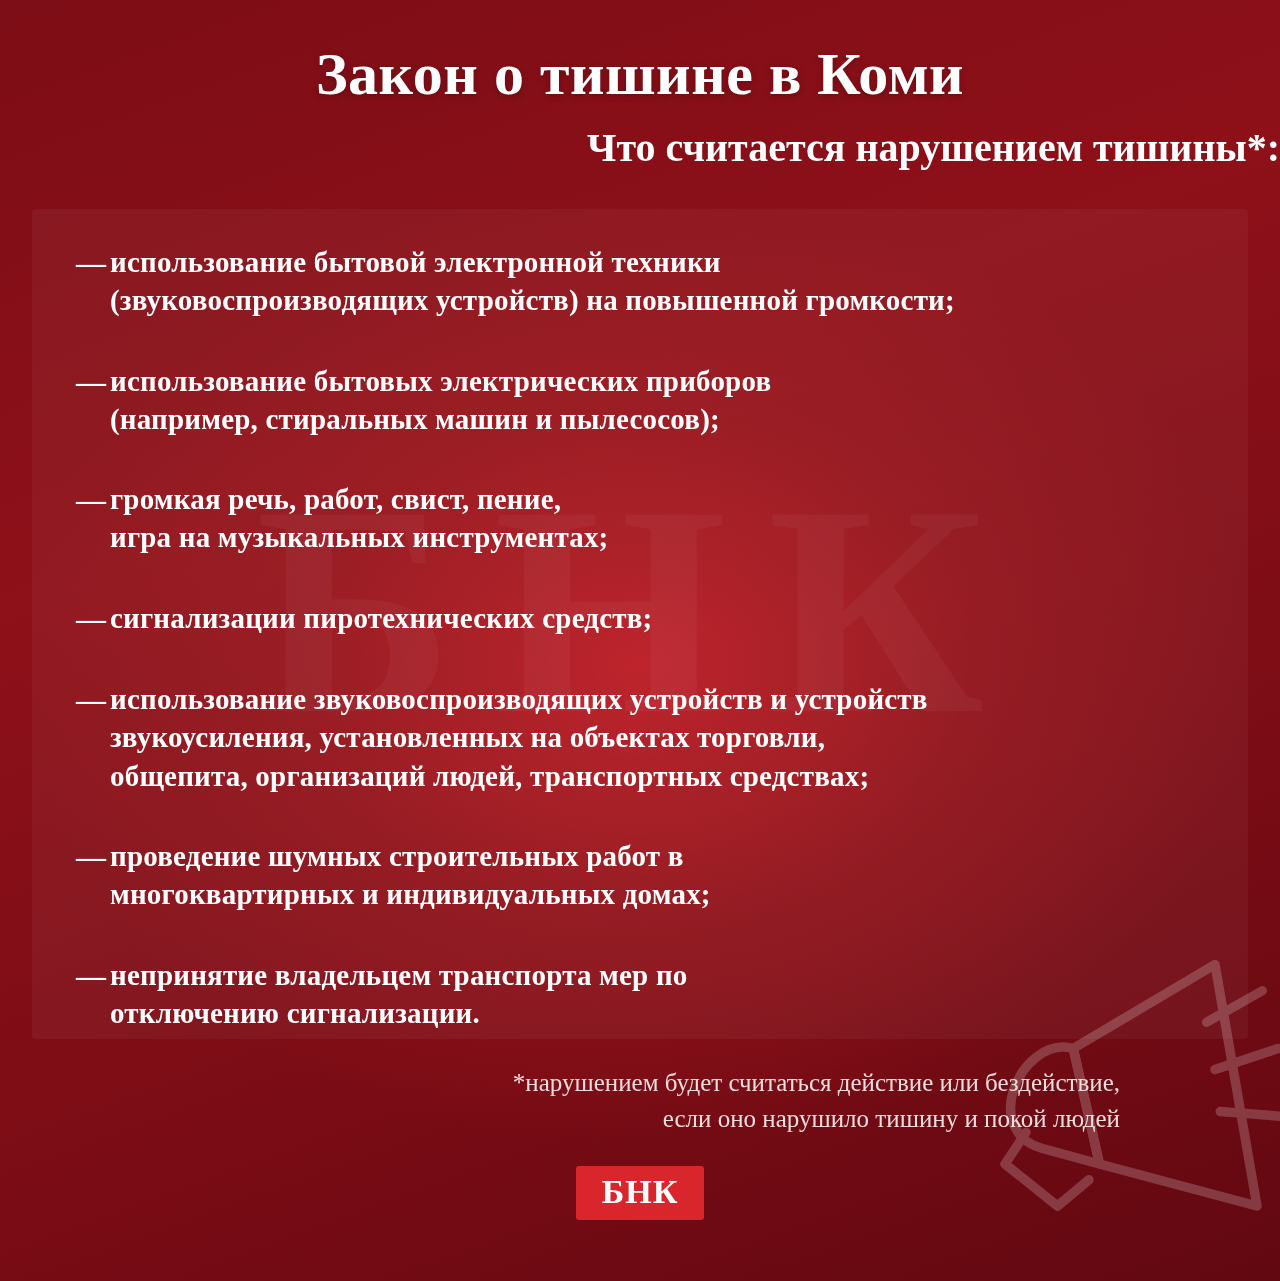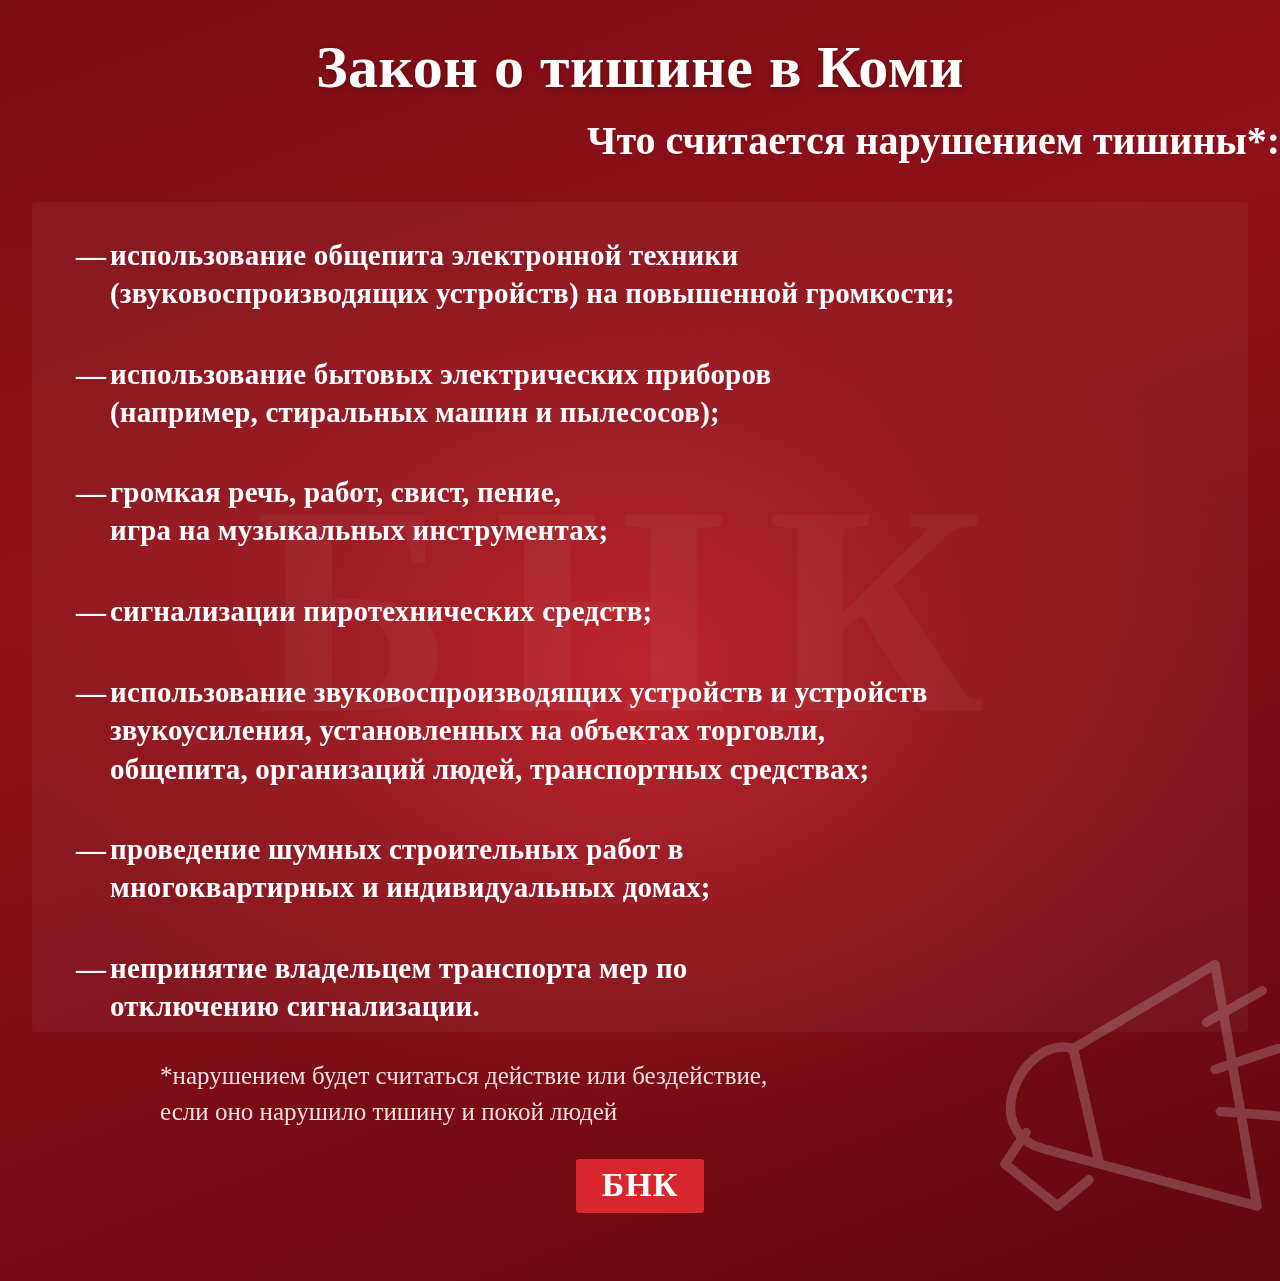--- a/index.html
+++ b/index.html
@@ -58,21 +58,21 @@
     display: block;
   }
 
   .header {
     position: relative;
     padding-top: 34px;
     text-align: center;
     z-index: 3;
   }
   .title {
-    margin: 0;
+    margin: 7px;
     font-size: 60px;
     font-weight: bold;
     color: #ffffff;
     letter-spacing: 0.5px;
     line-height: 1.1;
     text-shadow: 0 2px 6px rgba(0,0,0,0.25);
   }
   .subtitle {
     margin: 18px 0 0 0;
     font-size: 40px;
@@ -121,21 +121,21 @@
     line-height: 1.32;
     white-space: pre-line;
     letter-spacing: 0.2px;
   }
 
   .footnote {
     position: relative;
     z-index: 3;
     margin: 26px auto 0 auto;
     width: 960px;
-    text-align: left;
+    text-align: right;
     color: #f2dede;
     font-size: 25px;
     line-height: 1.42;
     white-space: pre-line;
   }
 
   .logo-wrap {
     position: relative;
     z-index: 3;
     margin-top: 30px;
@@ -174,21 +174,21 @@
 
   <div class="header">
     <h1 class="title">Закон о тишине в Коми</h1>
     <h2 class="subtitle">Что считается нарушением тишины*:</h2>
   </div>
 
   <div class="panel">
     <ul class="bullets">
       <li class="bullet">
         <span class="dash">—</span>
-        <span class="bullet-text">использование общепита электронной техники
+        <span class="bullet-text">использование бытовой электронной техники
 (звуковоспроизводящих устройств) на повышенной громкости;</span>
       </li>
       <li class="bullet">
         <span class="dash">—</span>
         <span class="bullet-text">использование бытовых электрических приборов
 (например, стиральных машин и пылесосов);</span>
       </li>
       <li class="bullet">
         <span class="dash">—</span>
         <span class="bullet-text">громкая речь, работ, свист, пение,

